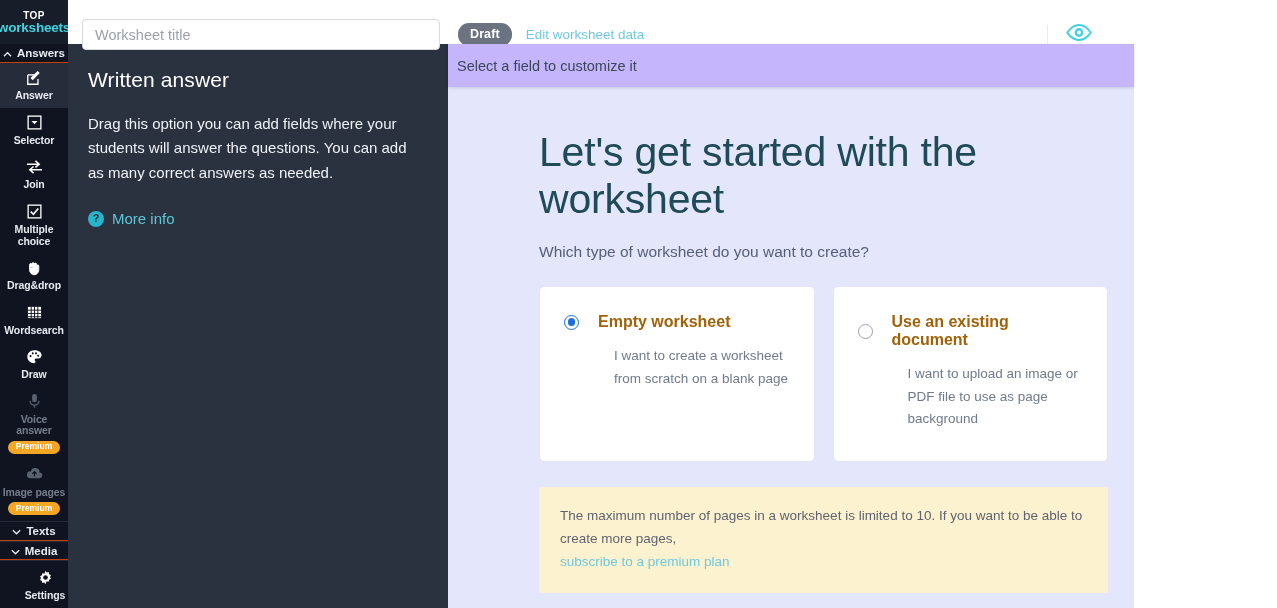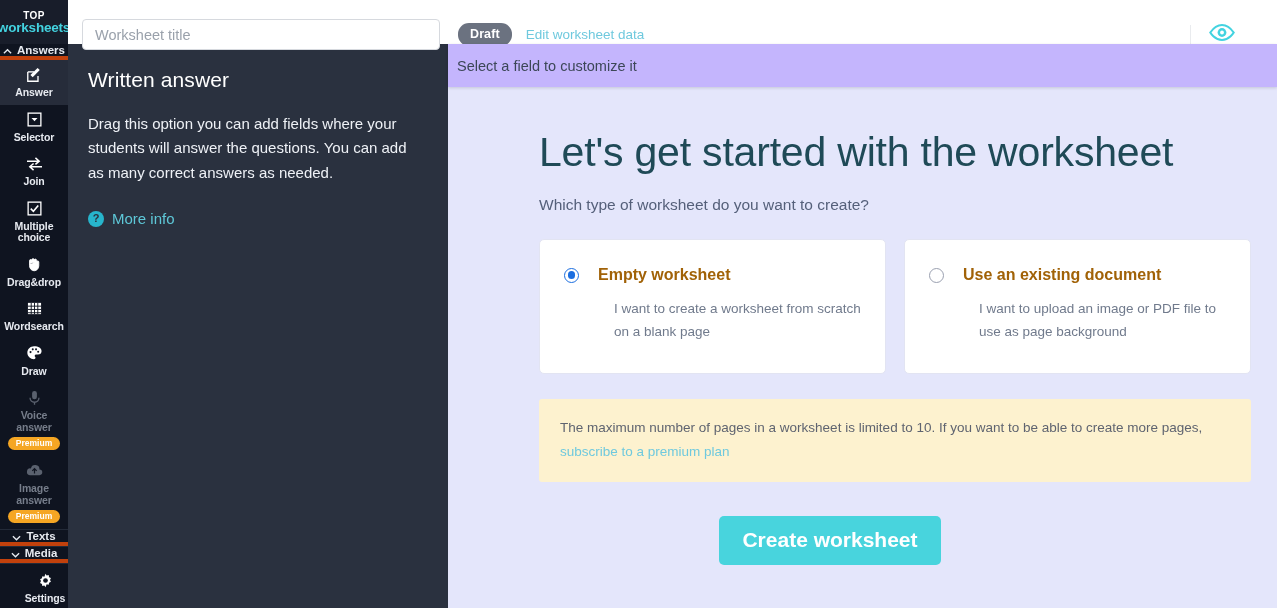--- a/index.html
+++ b/index.html
@@ -7,21 +7,21 @@
   html, body {
     width: 1277px;
     height: 608px;
     overflow: hidden;
     font-family: "Liberation Sans", sans-serif;
     background: #ffffff;
   }
 
   #app {
     position: relative;
-    width: 1277px;
+    width: 1134px;
     height: 608px;
     display: flex;
     flex-direction: column;
   }
 
   
   .topbar {
     height: 44px;
     min-height: 44px;
     display: flex;
@@ -129,21 +129,21 @@
   .side-section-head {
     height: 31px;
     display: flex;
     align-items: center;
     justify-content: center;
     gap: 5px;
     color: #e7eaf0;
     font-size: 11.5px;
     font-weight: 600;
     border-top: 1px solid #232a38;
-    border-bottom: 4px solid #c2410c;
+    border-bottom: 1px solid #c2410c;
     cursor: pointer;
     background: #0f1420;
   }
   .side-section-head:first-child { border-top: none; }
   .chev { width: 9px; height: 9px; display: inline-block; }
 
   .side-item {
     padding: 5px 2px 6px;
     display: flex;
     flex-direction: column;
@@ -472,21 +472,21 @@
         <span class="premium-badge">Premium</span>
       </div>
 
       <div class="side-item disabled">
         <span class="ico">
           <svg width="17" height="14" viewBox="0 0 18 14">
             <path d="M14.3 5.4A4.6 4.6 0 0 0 5.2 4.3 3.6 3.6 0 0 0 4 11.4h10.2a3 3 0 0 0 .1-6z" fill="#5a616e"></path>
             <path d="M9 9.6V4.6M6.7 6.8 9 4.4l2.3 2.4" fill="none" stroke="#0f1420" stroke-width="1.3"></path>
           </svg>
         </span>
-        <span class="lbl">Image answer</span>
+        <span class="lbl">Image pages</span>
         <span class="premium-badge">Premium</span>
       </div>
 
       <div class="side-section-head">
         <span class="chev">
           <svg width="9" height="9" viewBox="0 0 10 10">
               <path d="M1 3.5 L5 7.5 L9 3.5" fill="none" stroke="#e7eaf0" stroke-width="1.5"></path>
             </svg>
         </span>
         <span>Texts</span>

